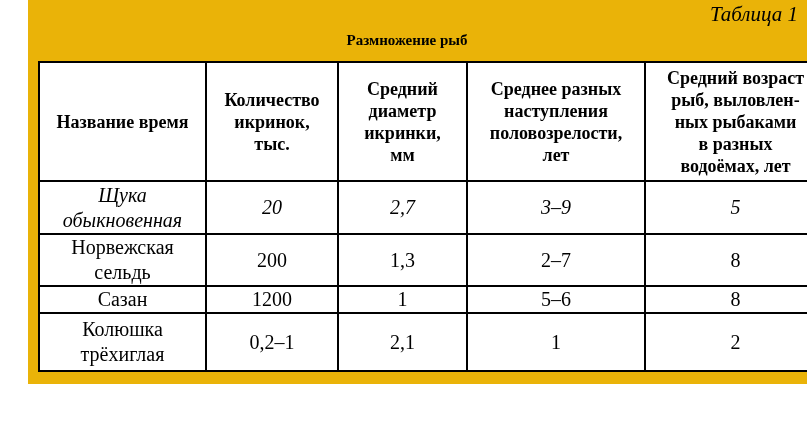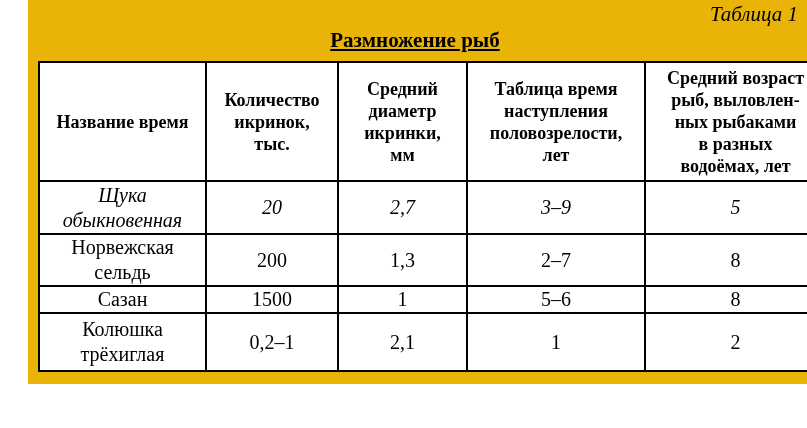--- a/index.html
+++ b/index.html
@@ -21,27 +21,26 @@
     position: absolute;
     top: 2px;
     right: 37px;
     font-style: italic;
     font-size: 21px;
     line-height: 24px;
   }
   .doc-title {
     position: absolute;
     top: 28px;
-    left: 16px;
+    left: 8px;
     width: 742px;
     text-align: center;
     font-weight: bold;
-    font-size: 21px;
+    font-size: 15px;
     line-height: 24px;
-    text-decoration: underline;
   }
   table.fish-table {
     position: absolute;
     left: 10px;
     top: 61px;
     width: 787px;
     border-collapse: collapse;
     table-layout: fixed;
     background: #ffffff;
   }
@@ -96,21 +95,21 @@
     <tbody>
       <tr class="header-row">
         <th>Название время</th>
         <th>Количество
 икринок,
 тыс.</th>
         <th>Средний
 диаметр
 икринки,
 мм</th>
-        <th>Таблица время
+        <th>Среднее разных
 наступления
 половозрелости,
 лет</th>
         <th>Средний возраст
 рыб, выловлен-
 ных рыбаками
 в разных
 водоёмах, лет</th>
       </tr>
       <tr class="row-0">
@@ -124,21 +123,21 @@
       <tr class="row-1">
         <td>Норвежская
 сельдь</td>
         <td>200</td>
         <td>1,3</td>
         <td>2–7</td>
         <td>8</td>
       </tr>
       <tr class="row-3">
         <td>Сазан</td>
-        <td>1500</td>
+        <td>1200</td>
         <td>1</td>
         <td>5–6</td>
         <td>8</td>
       </tr>
       <tr class="row-4">
         <td>Колюшка
 трёхиглая</td>
         <td>0,2–1</td>
         <td>2,1</td>
         <td>1</td>

